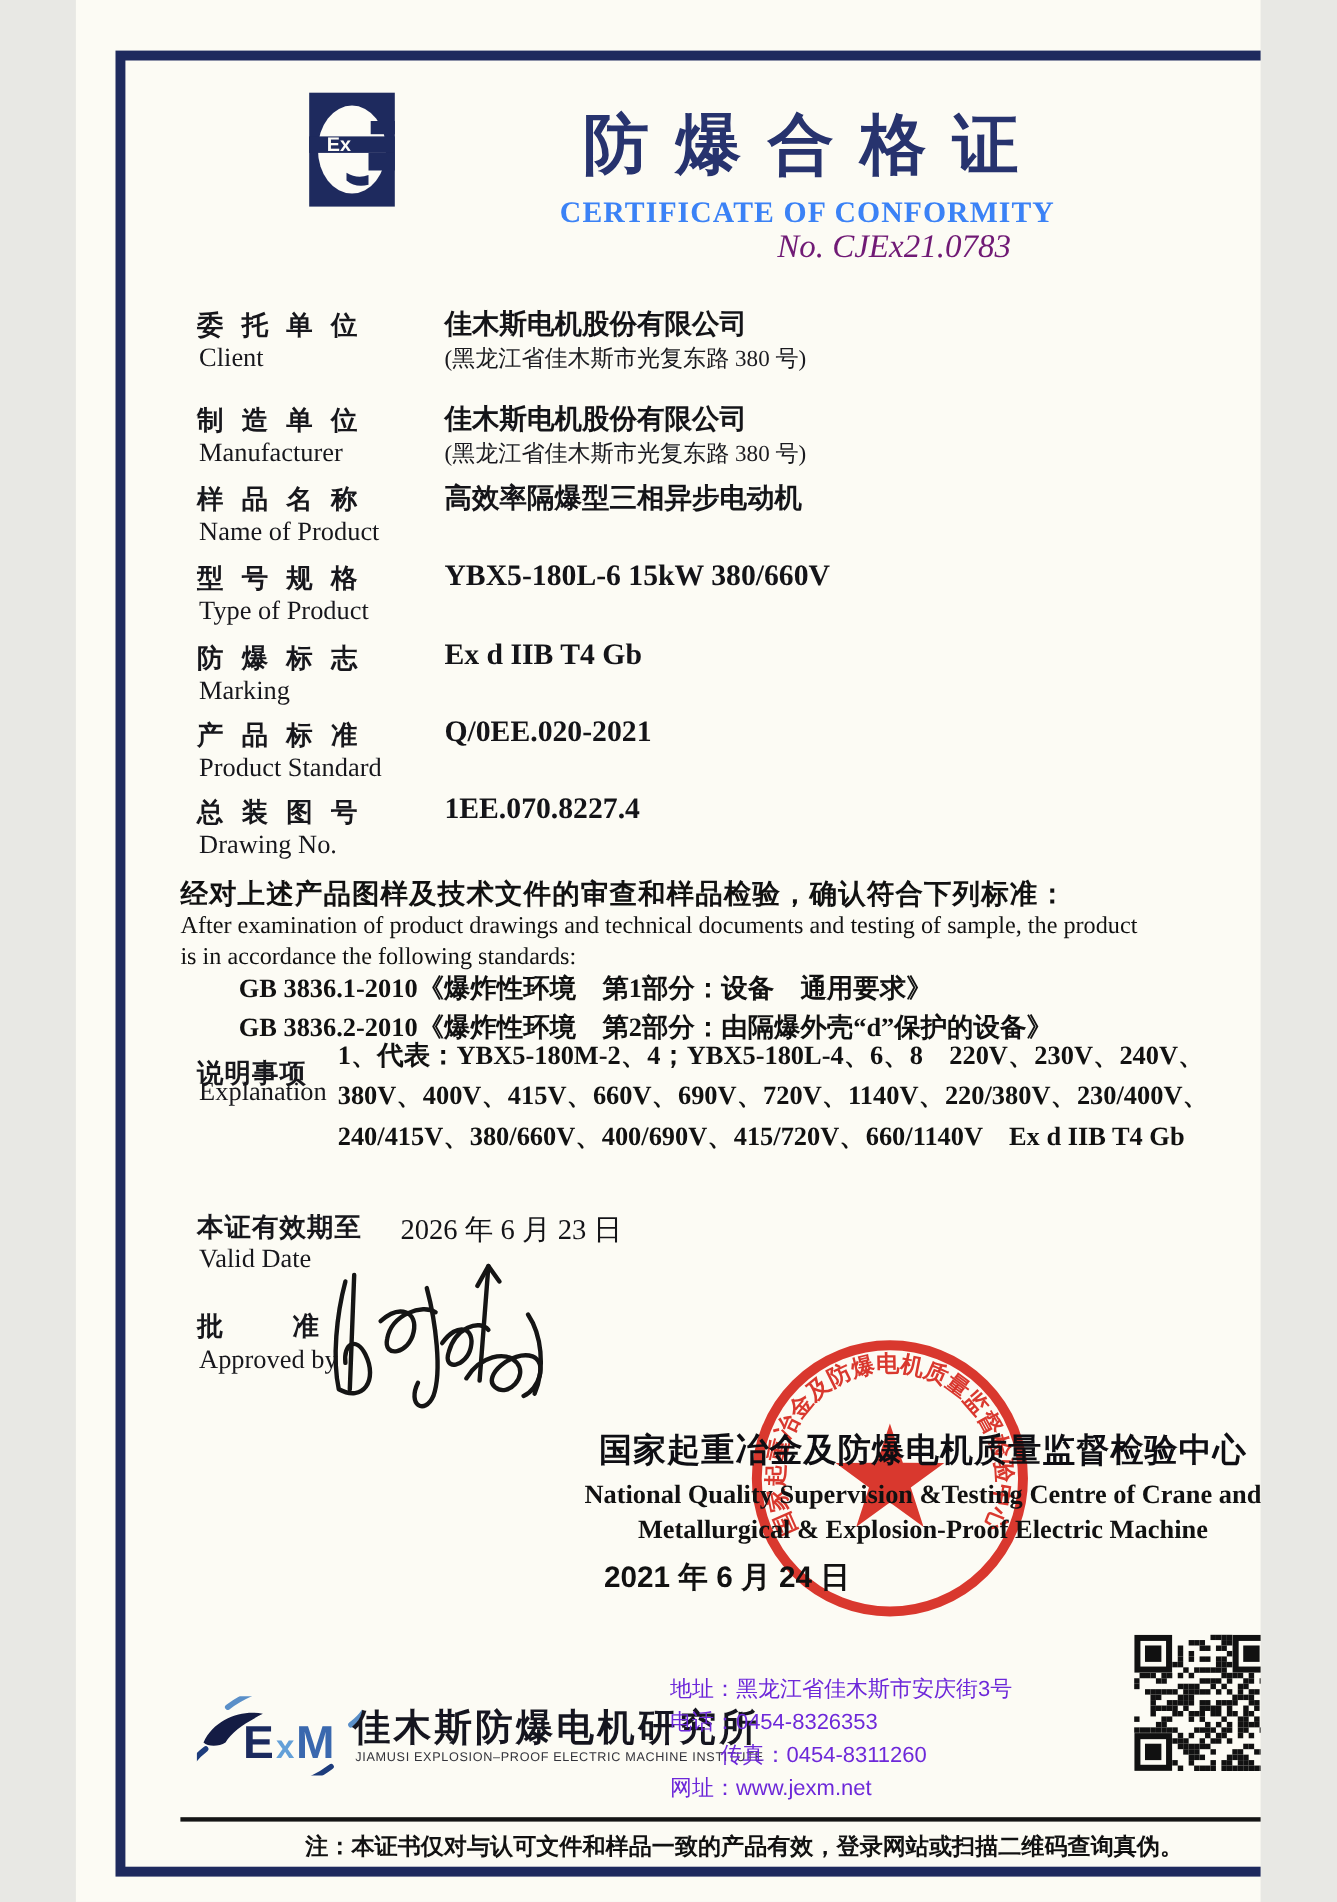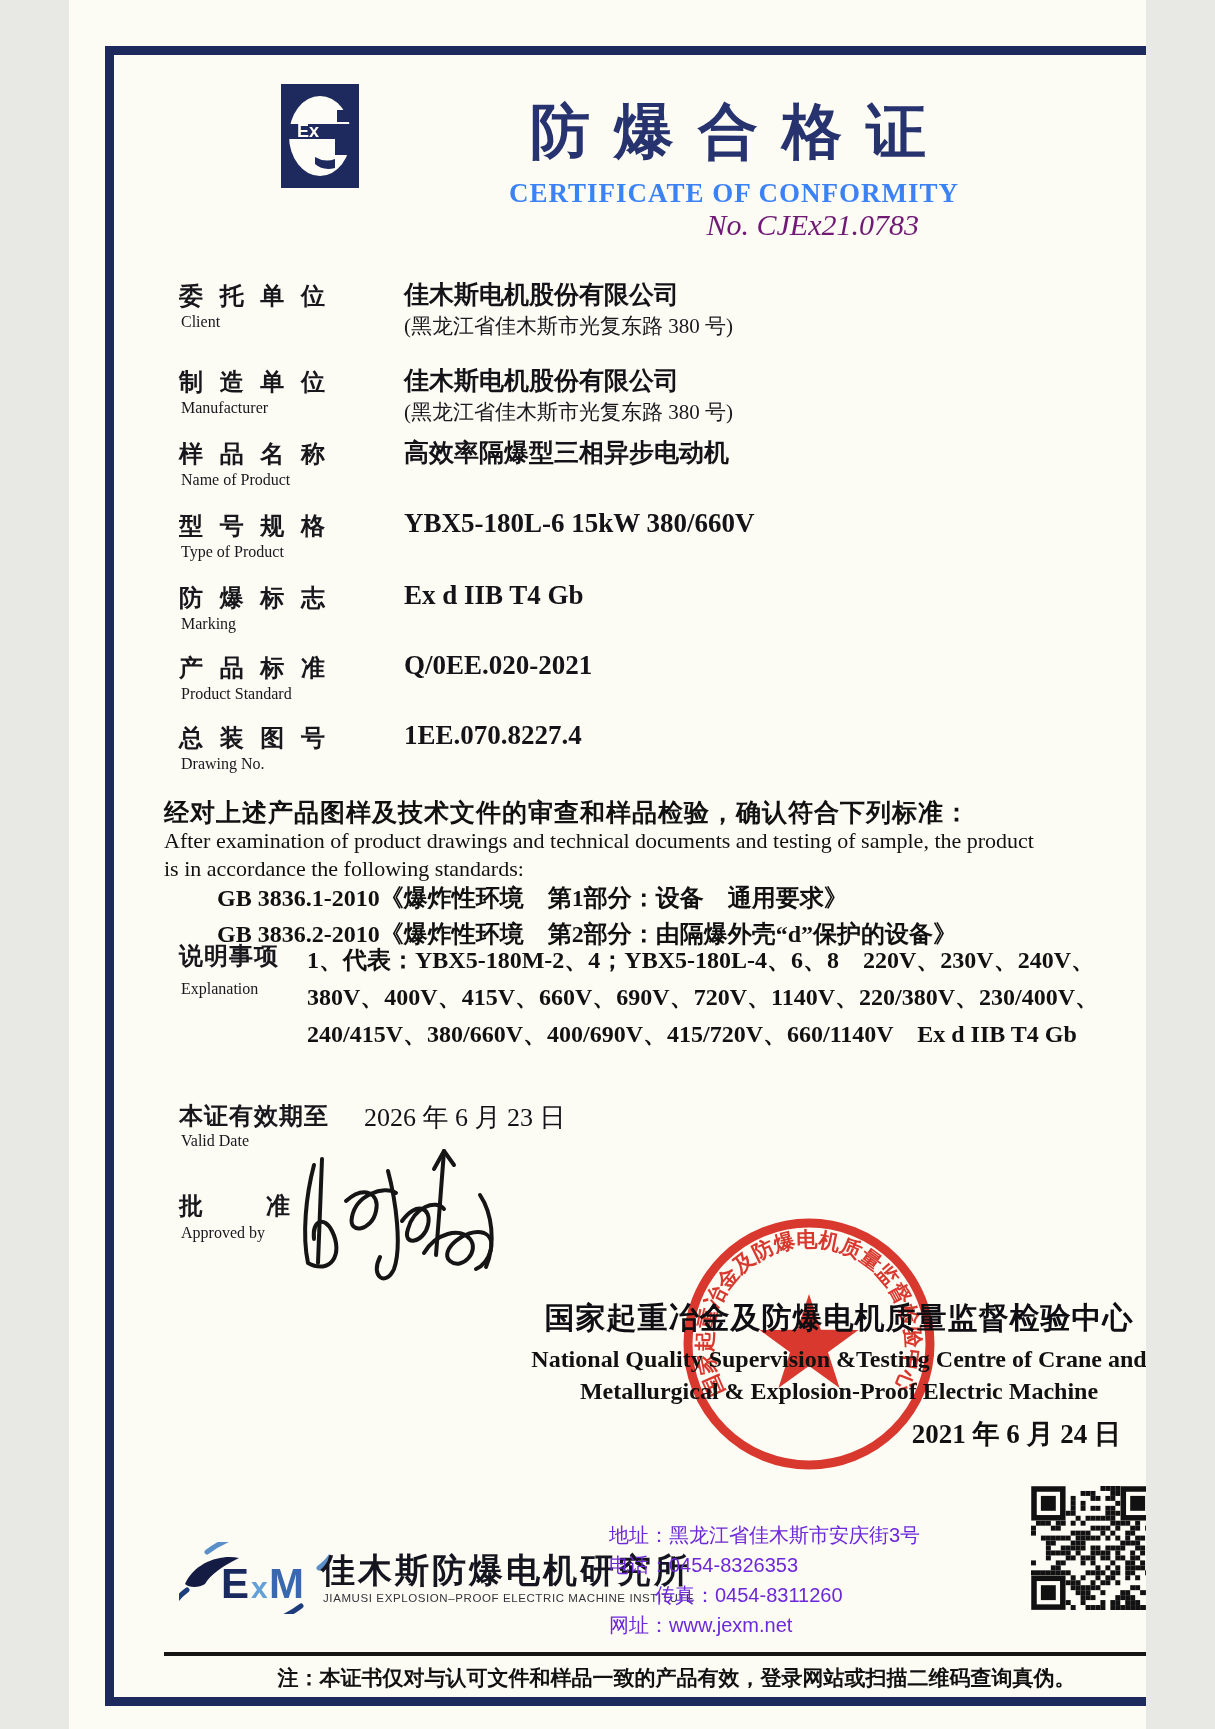--- a/index.html
+++ b/index.html
@@ -7,34 +7,34 @@
         font-family:"Liberation Sans",sans-serif;color:#111;overflow:hidden;margin:0 auto;}
   .abs{position:absolute;}
   .frame{left:36px;top:46px;width:1140px;height:1660px;border:9px solid #1e2a5e;box-sizing:border-box;}
   .title-cn{left:430px;top:92px;width:470px;font-size:60px;font-weight:700;color:#27336e;
             letter-spacing:24px;text-indent:12px;white-space:nowrap;text-align:center;}
   .title-en{left:430px;top:178px;width:470px;font-size:27px;font-weight:700;color:#3b82f6;
             letter-spacing:1px;text-align:center;font-family:"Liberation Serif",serif;}
   .cert-no{left:390px;top:208px;width:460px;font-size:30px;color:#701a75;text-align:right;
            font-family:"Liberation Serif",serif;font-style:italic;}
   .flabel{left:110px;font-size:24px;font-weight:700;letter-spacing:5px;color:#17171c;white-space:nowrap;}
-  .flabel-en{left:112px;font-size:16px;color:#17171c;font-family:"Liberation Serif",serif;white-space:nowrap;}
+  .flabel-en{left:112px;font-size:24px;color:#17171c;font-family:"Liberation Serif",serif;white-space:nowrap;}
   .fval-cn{left:335px;font-size:25px;font-weight:600;color:#141418;white-space:nowrap;}
   .fval-lat{left:335px;font-size:27px;font-weight:700;color:#141418;font-family:"Liberation Serif",serif;white-space:nowrap;}
   .fsub{left:335px;font-size:21px;color:#1a1a1f;font-family:"Liberation Serif",serif;white-space:nowrap;}
   .std-intro{left:95px;top:796px;font-size:25px;font-weight:700;letter-spacing:1px;white-space:nowrap;}
   .std-en{left:95px;font-size:22px;font-family:"Liberation Serif",serif;white-space:nowrap;}
   .std-item{left:148px;font-size:24px;font-weight:600;font-family:"Liberation Serif",serif;white-space:nowrap;}
   .exp-line{font-size:24px;font-weight:600;font-family:"Liberation Serif",serif;white-space:nowrap;line-height:37px;}
   .cname{left:440px;top:1298px;width:660px;font-size:30px;font-weight:700;color:#0e0e13;
          letter-spacing:1px;text-align:center;white-space:nowrap;z-index:3;}
   .cen{width:700px;text-align:center;font-size:24px;font-weight:700;
        font-family:"Liberation Serif",serif;white-space:nowrap;z-index:3;}
-  .cdate{left:492px;top:1416px;width:560px;text-align:right;font-size:27px;font-weight:600;
-         font-family:Liberation Serif, serif;z-index:3;}
+  .cdate{left:480px;top:1416px;width:560px;text-align:left;font-size:27px;font-weight:600;
+         font-family:Liberation Sans, sans-serif;z-index:3;}
   .inst-cn{left:252px;top:1548px;font-size:34px;font-weight:700;letter-spacing:3px;color:#15151f;white-space:nowrap;}
   .inst-en{left:254px;top:1592px;font-size:11.5px;letter-spacing:0.6px;color:#33333a;white-space:nowrap;}
   .contact{font-size:20px;color:#6d28d9;white-space:nowrap;}
   .divider{left:95px;top:1652px;width:1020px;height:4px;background:#151515;}
   .note{left:0;top:1664px;width:1215px;text-align:center;font-size:21px;font-weight:700;color:#111;}
   svg text{font-family:"Liberation Sans",sans-serif;}
 </style>
 </head>
 <body>
 
@@ -86,21 +86,21 @@
   <div class="abs flabel" style="top:722px;">总 装 图 号</div>
   <div class="abs flabel-en" style="top:755px;">Drawing No.</div>
   <div class="abs fval-lat" style="top:720px;">1EE.070.8227.4</div>
 
   <div class="abs std-intro">经对上述产品图样及技术文件的审查和样品检验，确认符合下列标准：</div>
   <div class="abs std-en" style="top:828px;">After examination of product drawings and technical documents and testing of sample, the product</div>
   <div class="abs std-en" style="top:856px;">is in accordance the following standards:</div>
   <div class="abs std-item" style="top:882px;">GB 3836.1-2010《爆炸性环境　第1部分：设备　通用要求》</div>
   <div class="abs std-item" style="top:918px;">GB 3836.2-2010《爆炸性环境　第2部分：由隔爆外壳“d”保护的设备》</div>
 
-  <div class="abs flabel" style="top:940px;letter-spacing:1px;font-family:Liberation Serif, serif;">说明事项</div>
+  <div class="abs flabel" style="top:960px;letter-spacing:1px;font-family:Liberation Serif, serif;">说明事项</div>
   <div class="abs flabel-en" style="top:980px;">Explanation</div>
   <div class="abs" style="left:238px;top:942px;">
     <div class="exp-line">1、代表：YBX5-180M-2、4；YBX5-180L-4、6、8　220V、230V、240V、</div>
     <div class="exp-line">380V、400V、415V、660V、690V、720V、1140V、220/380V、230/400V、</div>
     <div class="exp-line">240/415V、380/660V、400/690V、415/720V、660/1140V　Ex d IIB T4 Gb</div>
   </div>
 
   <div class="abs flabel" style="top:1100px;letter-spacing:1px;">本证有效期至</div>
   <div class="abs flabel-en" style="top:1132px;">Valid Date</div>
   <div class="abs fval-lat" style="left:295px;top:1100px;font-weight:400;font-size:26px;">2026 年 6 月 23 日</div>

